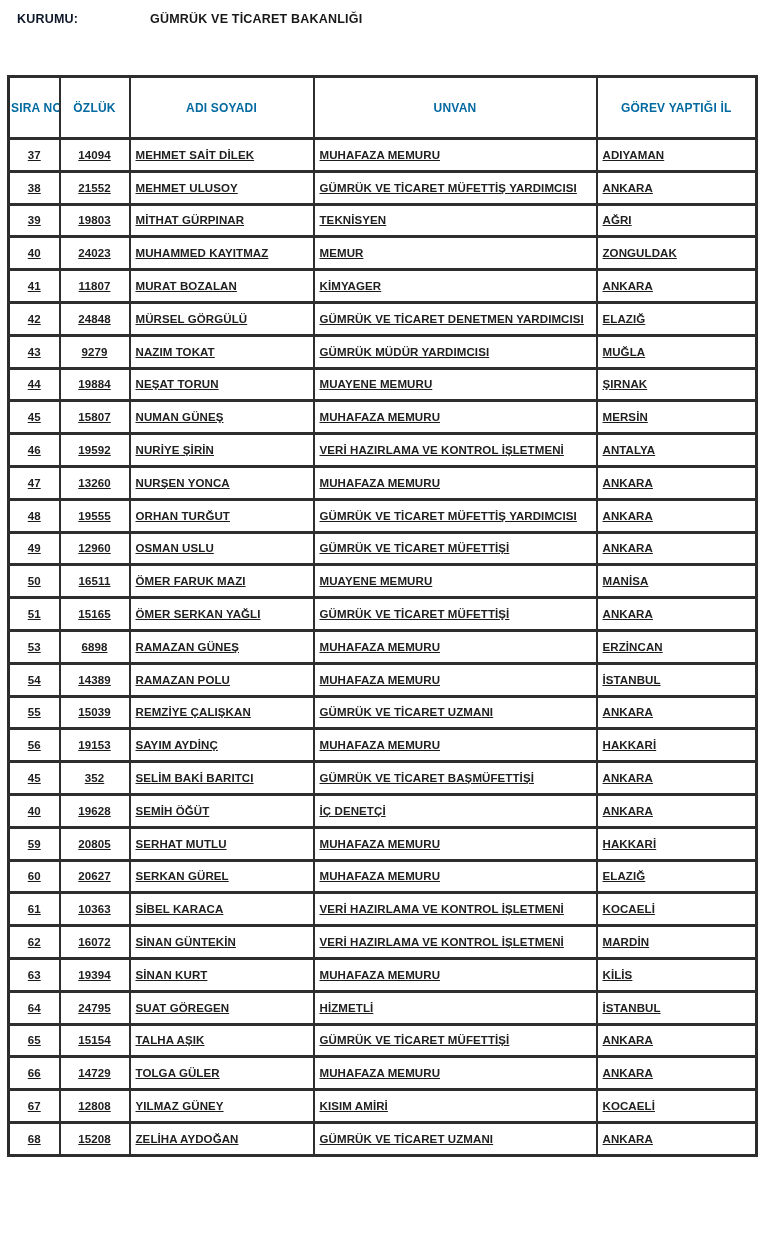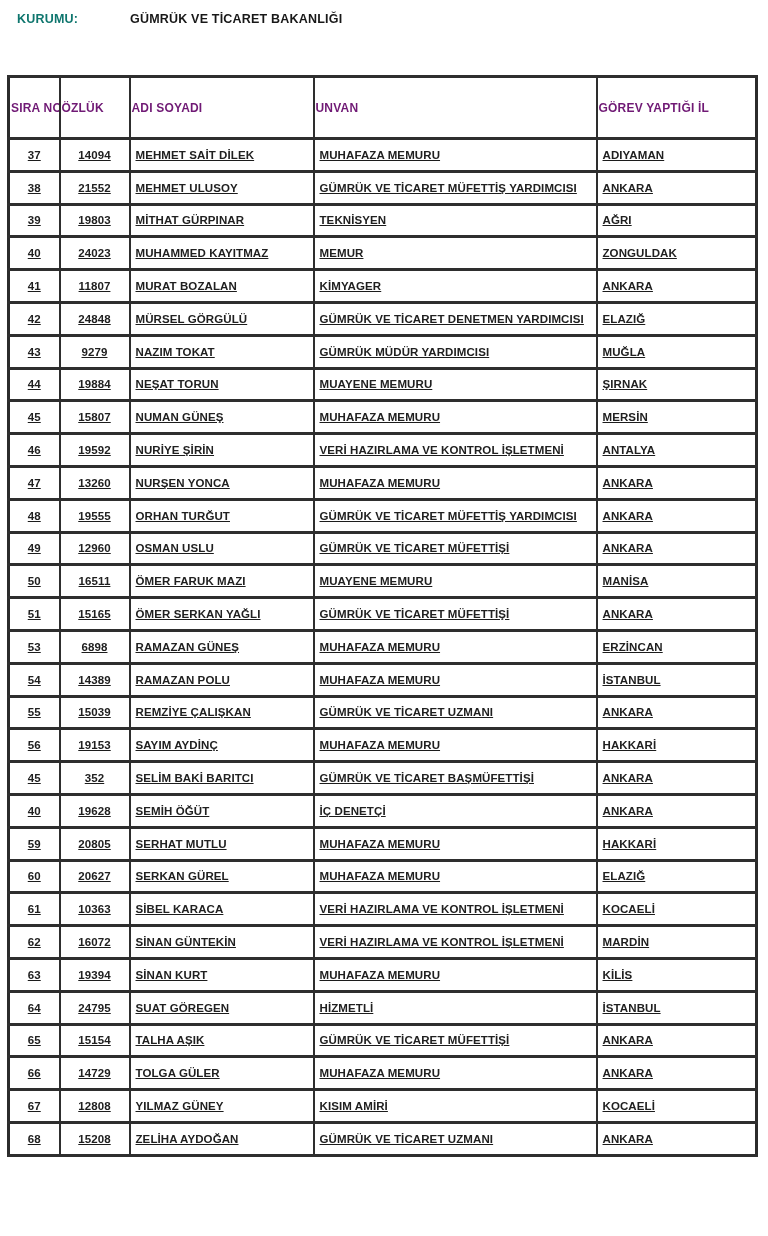--- a/index.html
+++ b/index.html
@@ -23,31 +23,32 @@
   .kurumu-row {
     position: absolute;
     top: 12px;
     left: 17px;
     width: 740px;
     display: flex;
     align-items: baseline;
   }
   .kurumu-label {
     display: inline-block;
-    width: 113px;
+    width: 105px;
     font-size: 12.5px;
     font-weight: 700;
     letter-spacing: 0.2px;
-    color: #0f766e;
+    color: #0f172a;
   }
   .kurumu-value {
     font-size: 12.5px;
     font-weight: 700;
     letter-spacing: 0.2px;
     color: #181818;
+    margin-left: 28px;
   }
   
   table.personnel {
     position: absolute;
     left: 7px;
     top: 75px;
     width: 748px;
     border-collapse: collapse;
     table-layout: fixed;
     border: 3px solid #2b2b2b;
@@ -61,24 +62,24 @@
     overflow: hidden;
     white-space: nowrap;
     background: #ffffff;
   }
   table.personnel thead tr {
     height: 62px;
   }
   table.personnel thead th {
     font-size: 12px;
     font-weight: 700;
-    text-align: left;
+    text-align: center;
     vertical-align: middle;
     letter-spacing: 0.2px;
-    color: #701a75;
+    color: #0369a1;
   }
   table.personnel tbody tr {
     height: 32.8px;
     text-decoration: underline;
   }
   table.personnel tbody td {
     font-size: 11.5px;
     font-weight: 700;
     vertical-align: middle;
     color: #202020;

